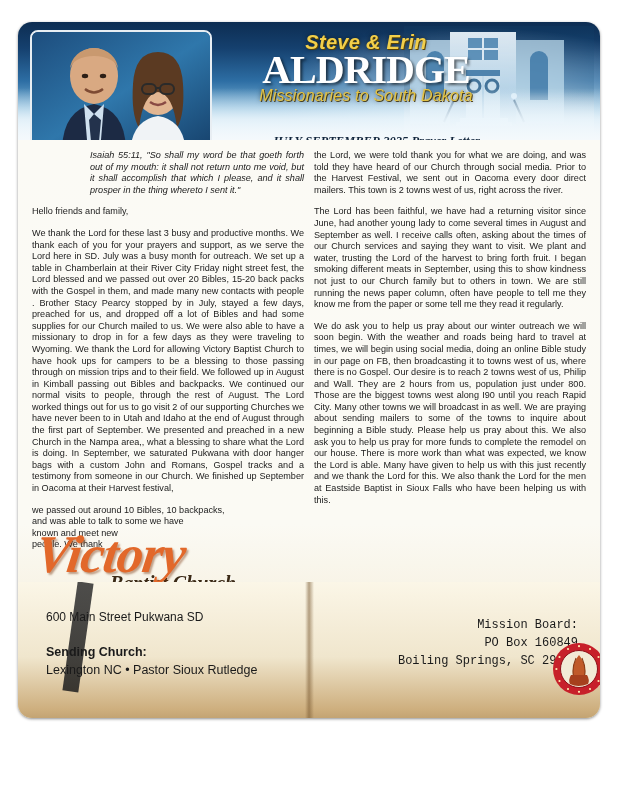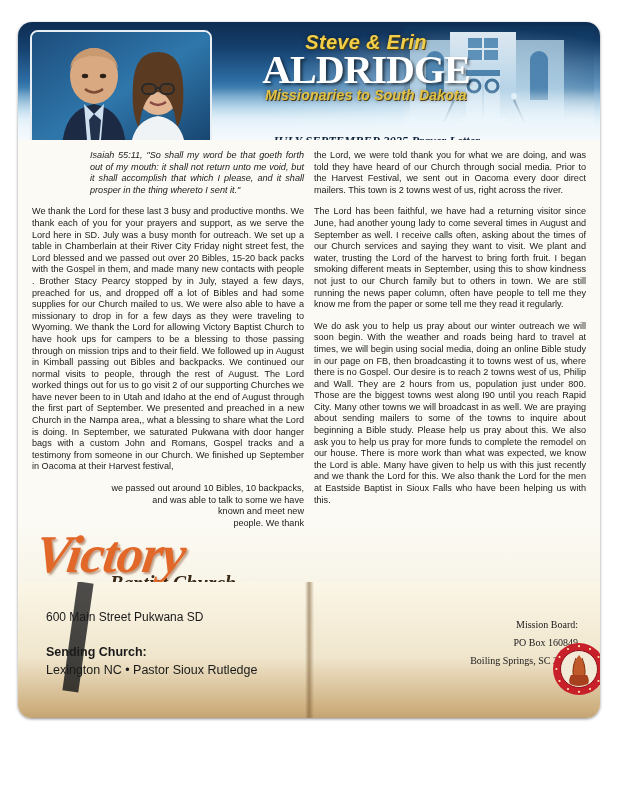--- a/index.html
+++ b/index.html
@@ -83,23 +83,23 @@
     font-weight: bold;
     font-size: 40px;
     color: #ffffff;
     letter-spacing: -1px;
     line-height: .92;
     margin-top: -1px;
     text-shadow: 2px 2px 3px rgba(0,0,0,.6);
   }
   .wm-sub {
     font-family: "Liberation Sans", sans-serif;
-    font-weight: bold;
-    font-style: italic;
-    font-size: 14px;
+    font-weight: normal;
+    font-style: italic;
+    font-size: 16px;
     color: #e3c243;
     letter-spacing: .2px;
     margin-top: -2px;
     text-shadow: 1px 1px 0 rgba(60,45,4,.85), 0 0 4px rgba(0,0,0,.5);
   }
   .issue-line {
     position: absolute;
     left: 198px; top: 112px;
     width: 320px;
     text-align: center;
@@ -136,21 +136,20 @@
   .col-right { left: 296px; }
   .col p { margin: 0 0 10px 0; }
   .verse {
     font-style: italic;
     text-align: justify;
     margin-bottom: 12px;
   }
   .verse-indent { padding-left: 58px; }
   .greeting { margin-bottom: 10px; }
   .taper {
-    text-align: right;
   }
   .taper span { display: block; }
 
   
   .victory {
     position: absolute;
     left: 18px; top: 388px;
     width: 215px; height: 78px;
     pointer-events: none;
   }
@@ -247,22 +246,22 @@
     line-height: 18px;
   }
   .sending .addr { font-size: 12px; }
   .sending .lbl { font-weight: bold; margin-top: 17px; }
 
   .missionboard {
     position: absolute;
     right: 22px; top: 594px;
     width: 290px;
     text-align: right;
-    font-family: Liberation Serif, serif;
-    font-size: 10px;
+    font-family: Liberation Mono, monospace;
+    font-size: 12px;
     color: #1a1a1a;
     line-height: 18px;
   }
   .missionboard .lbl { font-weight: normal; }
 </style>
 </head>
 <body>
 
 <div id="page">
   <div class="letter-card">
@@ -350,20 +349,21 @@
     </div>
 
     <div class="issue-line">JULY-SEPTEMBER 2025 Prayer Letter</div>
 
     <div class="body-area">
 
       <div class="cols">
 
         <div class="col col-left">
           <p class="verse verse-indent">Isaiah 55:11, "So shall my word be that goeth forth out of my mouth: it shall not return unto me void, but it shall accomplish that which I please, and it shall prosper in the thing whereto I sent it."</p>
+          <p class="greeting">Hello friends and family,</p>
           <p>We thank the Lord for these last 3 busy and productive months. We thank each of you for your prayers and support, as we serve the Lord here in SD. July was a busy month for outreach. We set up a table in Chamberlain at their River City Friday night street fest, the Lord blessed and we passed out over 20 Bibles, 15-20 back packs with the Gospel in them, and made many new contacts with people . Brother Stacy Pearcy stopped by in July, stayed a few days, preached for us, and dropped off a lot of Bibles and had some supplies for our Church mailed to us. We were also able to have a missionary to drop in for a few days as they were traveling to Wyoming. We thank the Lord for allowing Victory Baptist Church to have hook ups for campers to be a blessing to those passing through on mission trips and to their field. We followed up in August in Kimball passing out Bibles and backpacks. We continued our normal visits to people, through the rest of August. The Lord worked things out for us to go visit 2 of our supporting Churches we have never been to in Utah and Idaho at the end of August through the first part of September. We presented and preached in a new Church in the Nampa area,, what a blessing to share what the Lord is doing. In September, we saturated Pukwana with door hanger bags with a custom John and Romans, Gospel tracks and a testimony from someone in our Church. We finished up September in Oacoma at their Harvest festival,</p>
           <div class="taper">
             <span>we passed out around 10 Bibles, 10 backpacks,</span>
             <span>and was able to talk to some we have</span>
             <span>known and meet new</span>
             <span>people. We thank</span>
           </div>
         </div>
 
         <div class="col col-right">

